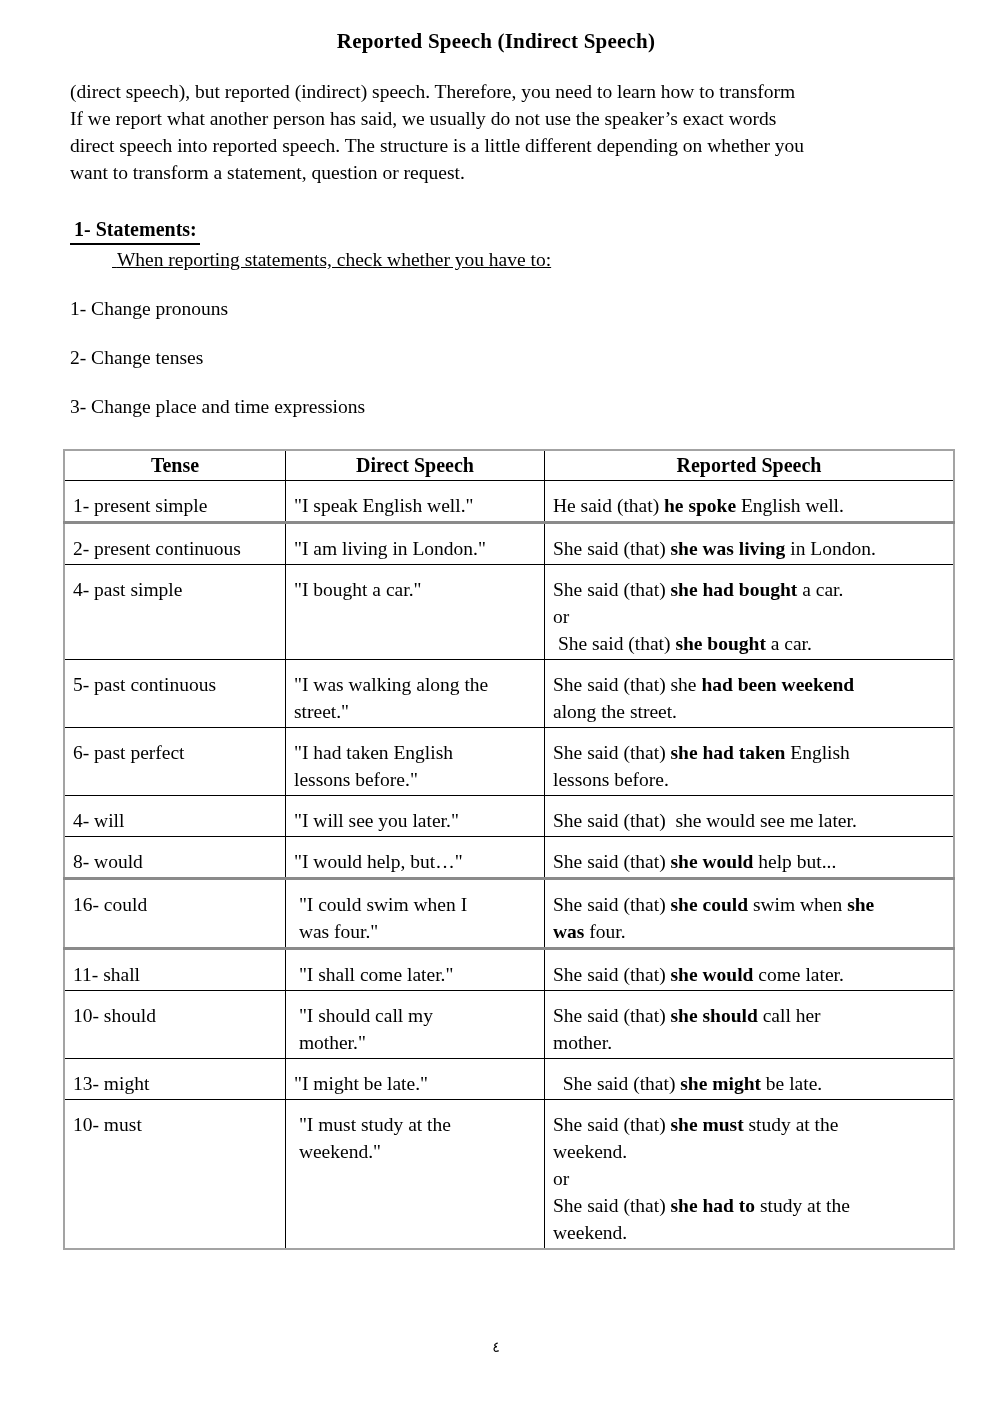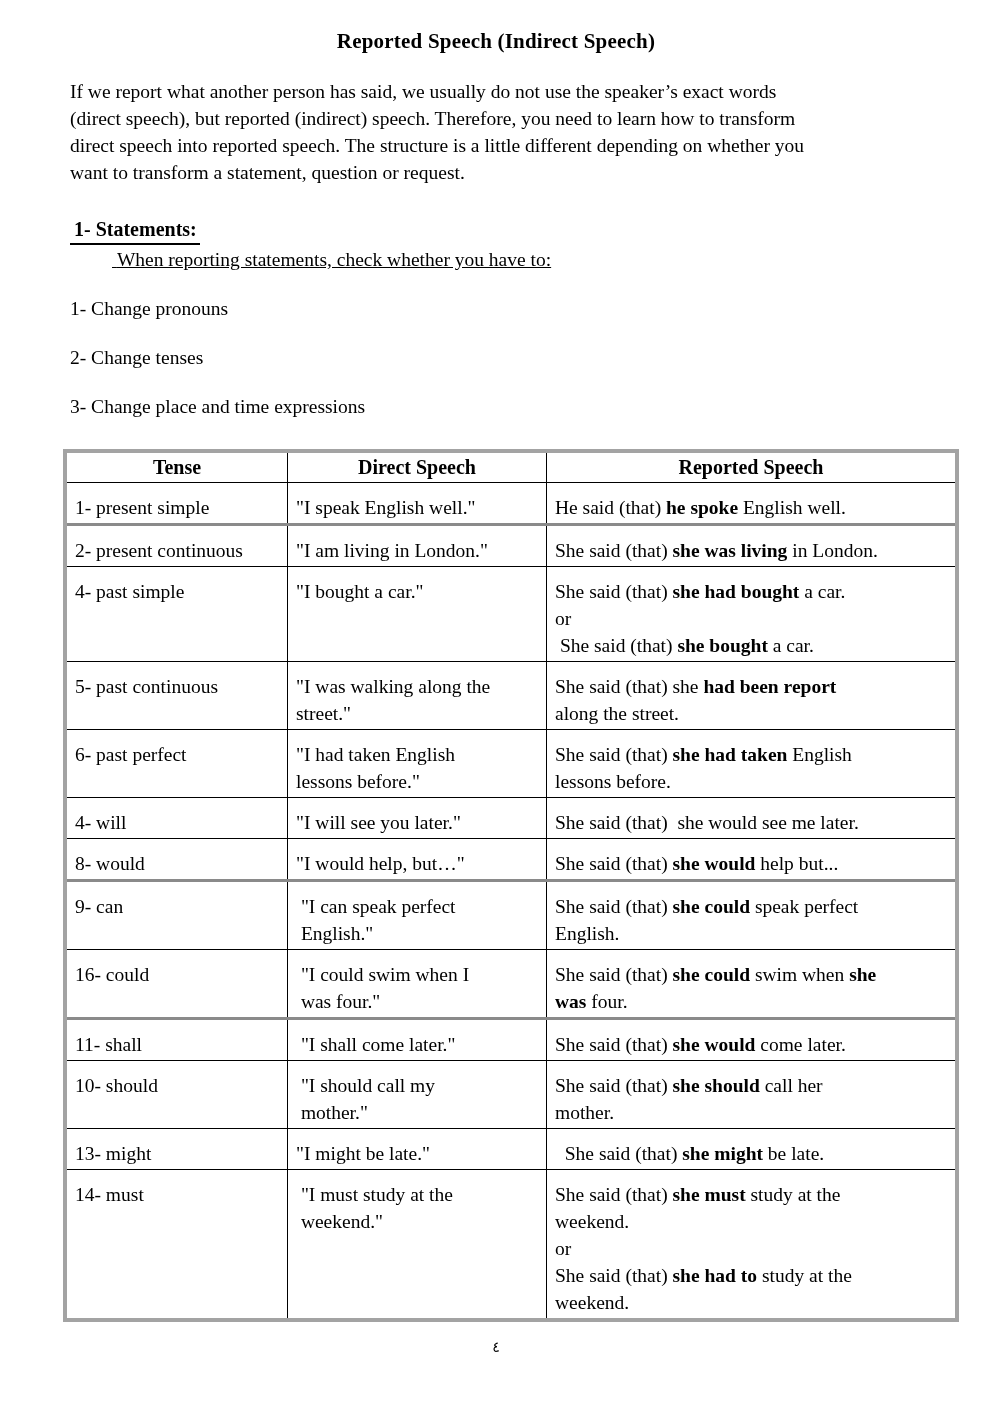--- a/index.html
+++ b/index.html
@@ -32,21 +32,21 @@
     padding:0 3px 0 4px;
     display:inline-block;
   }
   .section-intro { margin:1px 0 0 112px; font-size:19.5px; line-height:27px; white-space:pre-wrap;text-decoration:underline; }
   .checklist { margin:0 0 0 70px; font-size:19.5px; line-height:27px; }
   .checklist div { white-space:pre-wrap;margin-top:22px; }
 
   table.speech-table {
     border-collapse:collapse;
     margin:29px 0 0 63px;
-    border:4px solid #a3a3a3;
+    border:2px solid #a3a3a3;
     table-layout:fixed;
   }
   table.speech-table th, table.speech-table td {
     border:1px solid #000;
     vertical-align:top;
     font-size:19.5px; line-height:27px;
     padding:11px 4px 2px 8px;
   }
   table.speech-table th {
     text-align:center;
@@ -70,22 +70,22 @@
   }
 </style>
 </head>
 <body>
 
 <div class="page">
 
   <h1 class="title">Reported Speech (Indirect Speech)</h1>
 
   <div class="intro">
+      <div>(direct speech), but reported (indirect) speech. Therefore, you need to learn how to transform</div>
       <div>If we report what another person has said, we usually do not use the speaker’s exact words</div>
-      <div>(direct speech), but reported (indirect) speech. Therefore, you need to learn how to transform</div>
       <div>direct speech into reported speech. The structure is a little different depending on whether you</div>
       <div>want to transform a statement, question or request.</div>
     </div>
 
   <div class="section-heading-wrap">
     <span class="section-heading">1- Statements:</span>
   </div>
 
   <div class="section-intro"> When reporting statements, check whether you have to:</div>
 
@@ -141,21 +141,21 @@
         </tr>
         <tr>
           <td class="col-tense">
             <div>5- past continuous</div>
           </td>
           <td class="col-direct">
             <div>"I was walking along the</div>
             <div>street."</div>
           </td>
           <td class="col-reported">
-            <div><span>She said (that) she </span><b>had been report</b></div>
+            <div><span>She said (that) she </span><b>had been weekend</b></div>
             <div><span>along the street.</span></div>
           </td>
         </tr>
         <tr>
           <td class="col-tense">
             <div>6- past perfect</div>
           </td>
           <td class="col-direct">
             <div>"I had taken English</div>
             <div>lessons before."</div>
@@ -180,33 +180,20 @@
           <td class="col-tense">
             <div>8- would</div>
           </td>
           <td class="col-direct">
             <div>"I would help, but…"</div>
           </td>
           <td class="col-reported">
             <div><span>She said (that) </span><b>she would</b><span> help but...</span></div>
           </td>
         </tr>
-        <tr>
-          <td class="col-tense">
-            <div>9- can</div>
-          </td>
-          <td class="col-direct">
-            <div> "I can speak perfect</div>
-            <div> English."</div>
-          </td>
-          <td class="col-reported">
-            <div><span>She said (that) </span><b>she could</b><span> speak perfect</span></div>
-            <div><span>English.</span></div>
-          </td>
-        </tr>
         <tr class="sep">
           <td class="col-tense">
             <div>16- could</div>
           </td>
           <td class="col-direct">
             <div> "I could swim when I</div>
             <div> was four."</div>
           </td>
           <td class="col-reported">
             <div><span>She said (that) </span><b>she could</b><span> swim when </span><b>she</b></div>
@@ -243,21 +230,21 @@
           </td>
           <td class="col-direct">
             <div>"I might be late."</div>
           </td>
           <td class="col-reported">
             <div><span>  She said (that) </span><b>she might</b><span> be late.</span></div>
           </td>
         </tr>
         <tr>
           <td class="col-tense">
-            <div>14- must</div>
+            <div>10- must</div>
           </td>
           <td class="col-direct">
             <div> "I must study at the</div>
             <div> weekend."</div>
           </td>
           <td class="col-reported">
             <div><span>She said (that) </span><b>she must</b><span> study at the</span></div>
             <div><span>weekend.</span></div>
             <div><span>or</span></div>
             <div><span>She said (that) </span><b>she had to</b><span> study at the</span></div>

